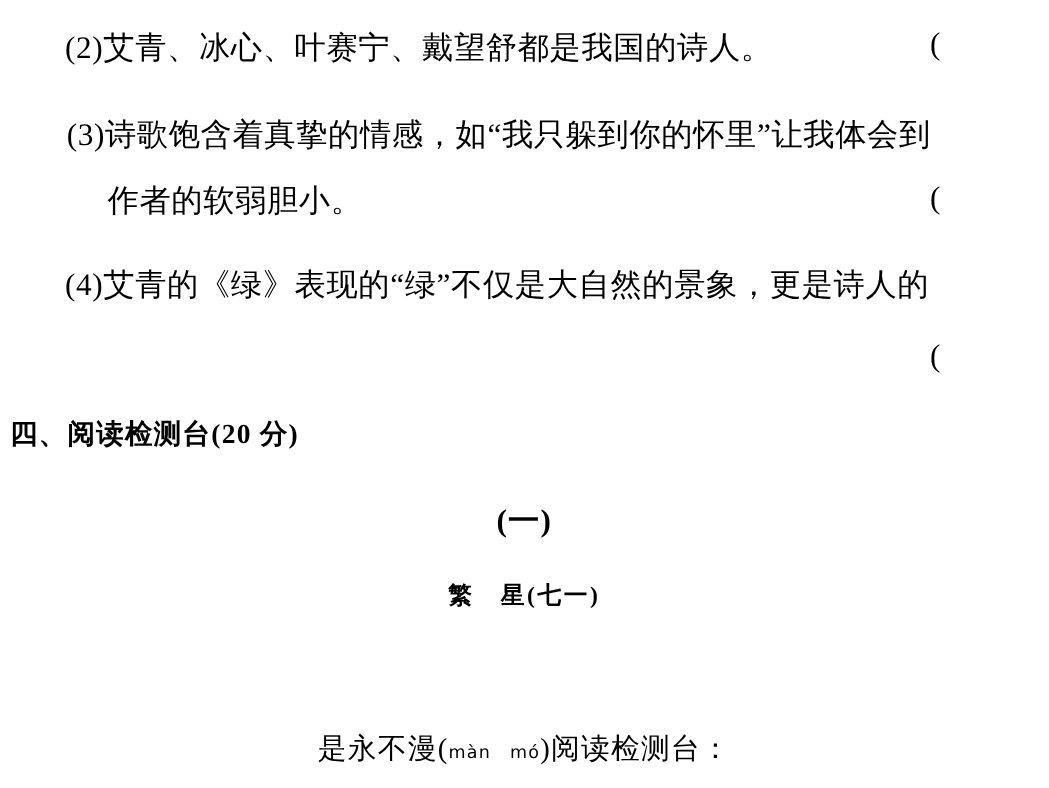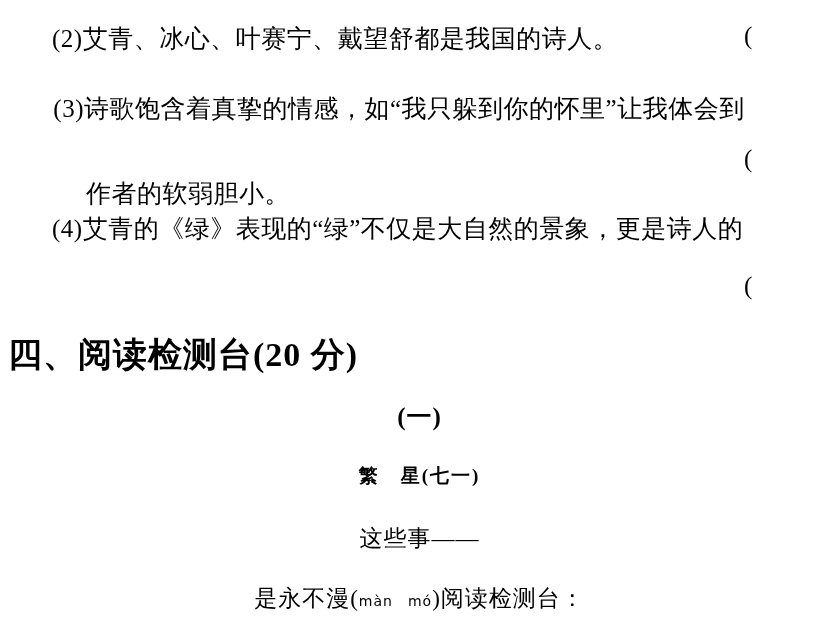--- a/index.html
+++ b/index.html
@@ -28,34 +28,33 @@
     white-space: nowrap;
   }
   .item-indent {
     position: absolute;
     left: 86px;
     right: 14px;
     font-size: 25px;
     line-height: 34px;
     letter-spacing: 0.5px;
     white-space: nowrap;
-    margin-top: 32px;
   }
   .paren-box {
     position: absolute;
     font-size: 25px;
     letter-spacing: 0.5px;
   }
   .paren-box .lp { margin-right: 54px; }
 
   
   .section-title {
     position: absolute;
     left: 8px;
-    font-size: 34px;
+    font-size: 22px;
     font-weight: bold;
     letter-spacing: 1px;
     white-space: nowrap;
   }
 
   
   .center-line {
     position: absolute;
     left: 0;
     width: 839px;
@@ -102,19 +101,18 @@
   <div class="paren-box" style="top:272px; left:744px;">
     <span class="lp">(</span><span>)</span>
   </div>
 
   <div class="section-title" style="top:332px;">四、阅读检测台(20 分)</div>
 
   <div class="center-line passage-num" style="top:400px;">(一)</div>
 
   <div class="center-line passage-title" style="top:463px;">繁　星(七一)</div>
 
-  <div class="center-line verse-kai" style="top:523px;">这些事——</div>
 
   <div class="center-line" style="top:583px;">
     <span class="verse-kai">是永不漫(</span><span class="pinyin">màn　mó</span><span class="verse-kai">)阅读检测台：</span>
   </div>
 
 </div>
 
 </body></html>

